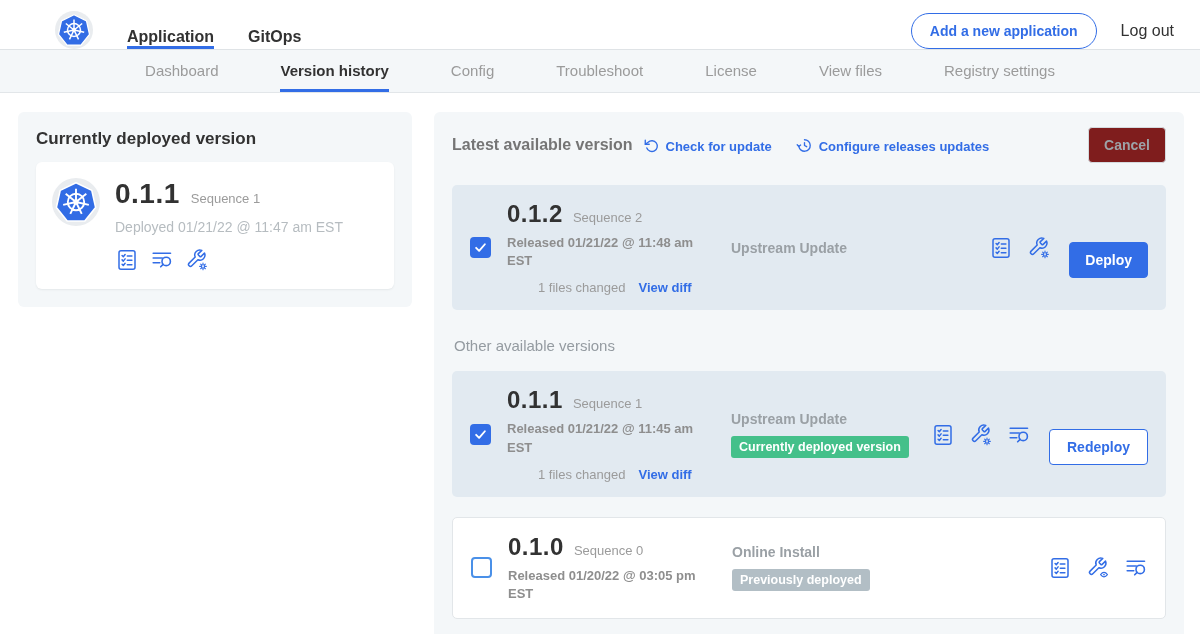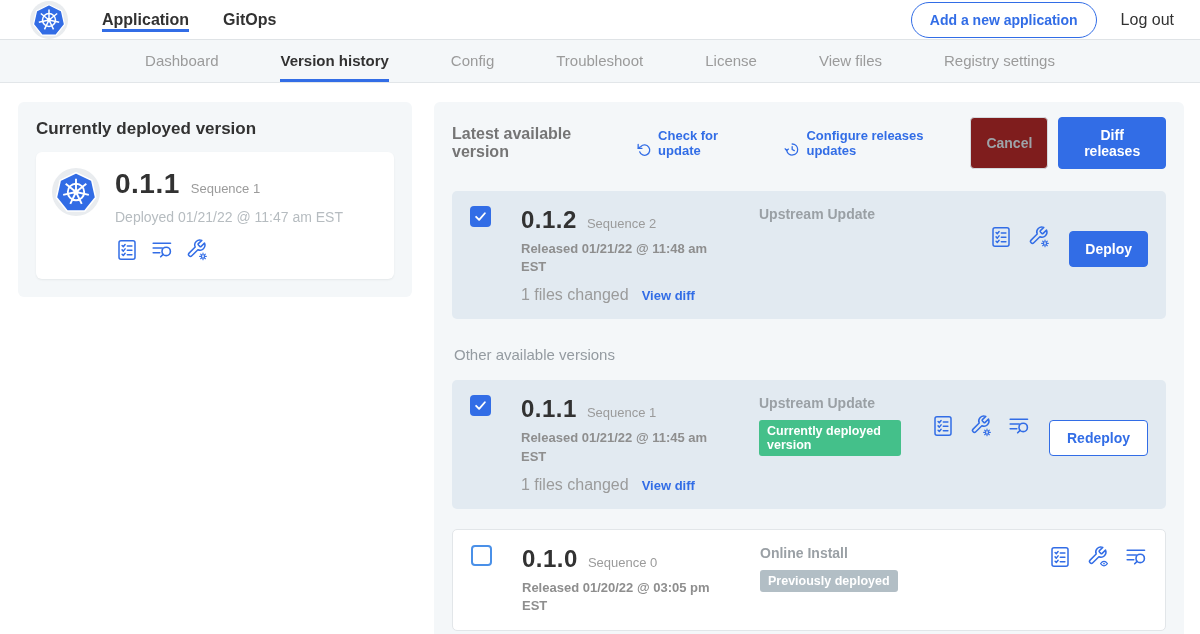--- a/index.html
+++ b/index.html
@@ -14,21 +14,21 @@
     --card-selected:#e2eaf1;
     --line:#e2e6e9;
   }
   *{margin:0;padding:0;box-sizing:border-box;}
   html,body{width:1200px;height:634px;overflow:hidden;background:#fff;
     font-family:"Liberation Sans","DejaVu Sans",sans-serif;color:var(--dark);}
   .ic{width:23px;height:23px;color:var(--accent);display:block;}
   .ic-sm{width:17px;height:17px;color:var(--accent);display:block;}
 
   
-  .topnav{height:40px;display:flex;align-items:center;border-bottom:1px solid #dfe3e6;background:#fff;}
+  .topnav{height:50px;display:flex;align-items:flex-end;border-bottom:1px solid #dfe3e6;background:#fff;padding-left:25px;}
   .brand{display:flex;align-items:center;margin-left:30px;}
   .brand svg{width:38px;height:38px;}
   .topnav-tabs{display:flex;margin-left:34px;gap:34px;}
   .topnav-tab{display:flex;align-items:center;font-size:16px;font-weight:700;color:var(--dark);
     border-bottom:3px solid transparent;padding-top:3px;cursor:pointer;}
   .topnav-tab.active{border-bottom-color:var(--accent);}
   .topnav-right{margin-left:auto;display:flex;align-items:center;margin-right:26px;gap:24px;}
   .pill-btn{border:1px solid var(--accent);color:var(--accent);background:#fff;border-radius:18px;
     font-size:14px;font-weight:700;padding:9px 18px;cursor:pointer;font-family:inherit;}
   .logout{font-size:16px;color:var(--dark);cursor:pointer;}
@@ -61,34 +61,34 @@
   .link{display:flex;align-items:flex-end;gap:6px;color:var(--accent);font-size:13px;
     font-weight:700;cursor:pointer;}
   .link.l1{margin-left:10px;}
   .link.l2{margin-left:24px;}
   .hdr-btns{margin-left:auto;display:flex;gap:10px;}
   .btn{font-family:inherit;font-size:14px;font-weight:700;border-radius:4px;padding:9px 15px;cursor:pointer;}
   .btn-plain{background:#7f1d1d;border:1px solid #d5dade;color:#9da3a8;}
   .btn-primary{background:var(--accent);border:1px solid var(--accent);color:#fff;}
   .btn-outline{background:#fff;border:1px solid var(--accent);color:var(--accent);padding:9px 17px;}
 
-  .vcard{border-radius:5px;padding:15px 18px;display:flex;align-items:flex-start;gap:30px;}
+  .vcard{border-radius:5px;padding:15px 18px;display:flex;align-items:center;gap:16px;}
   .vcard.selected{background:var(--card-selected);}
   .vcard.plain{background:#fff;border:1px solid var(--line);}
   .checkbox{width:21px;height:21px;border-radius:4px;flex:0 0 21px;cursor:pointer;
     display:flex;align-items:center;justify-content:center;}
   .checkbox.checked{background:var(--accent);}
   .checkbox.unchecked{background:#fff;border:2px solid #4a90e8;}
   .checkbox svg{width:15px;height:15px;}
   .vinfo{width:202px;flex:0 0 202px;}
   .vinfo .ver-row{display:flex;align-items:baseline;gap:10px;}
   .ver-md{font-size:24px;font-weight:700;color:var(--dark);letter-spacing:.5px;}
   .released{font-size:13px;font-weight:700;color:var(--midgray);margin-top:6px;line-height:1.4;}
   .files-row{display:flex;gap:13px;margin-top:10px;align-items:baseline;}
-  .files{font-size:16px;color:var(--gray);}
+  .files{font-size:13px;color:var(--gray);margin-left:31px;}
   .viewdiff{font-size:13px;font-weight:700;color:var(--accent);cursor:pointer;}
   .vsource{flex:1;padding-left:6px;}
   .source-label{font-size:14px;font-weight:700;color:#9aa0a5;}
   .badge{display:inline-block;margin-top:9px;font-size:12.5px;font-weight:600;color:#fff;
     border-radius:3px;padding:4px 8px;}
   .badge.green{background:var(--badge-green);}
   .badge.gray{background:var(--badge-gray);}
   .vactions{display:flex;align-items:center;gap:15px;}
   .vactions .btn{margin-left:4px;margin-top:25px;}
   .other-label{font-size:15px;color:#949ba1;margin:27px 0 17px 2px;}
@@ -263,21 +263,20 @@
         <span>Check for update</span>
       </span>
       <span class="link l2">
         <svg class="ic-sm" viewBox="0 0 24 24">
             <use href="#i-clock-refresh"></use>
           </svg>
         <span>Configure releases updates</span>
       </span>
       <div class="hdr-btns">
         <button class="btn btn-plain">Cancel</button>
-        <button class="btn btn-primary">Diff releases</button>
       </div>
     </div>
 
     <div class="vcard selected">
       <div class="checkbox checked">
           <svg viewBox="0 0 24 24">
             <use href="#i-check"></use>
           </svg>
         </div>
       <div class="vinfo">

